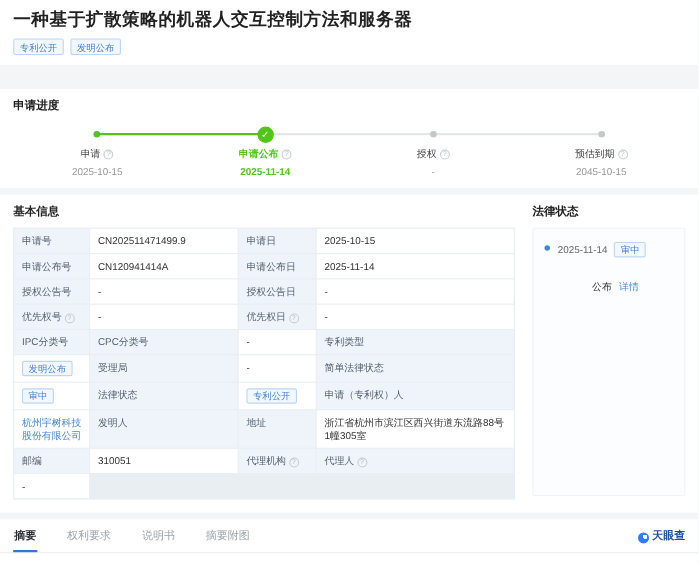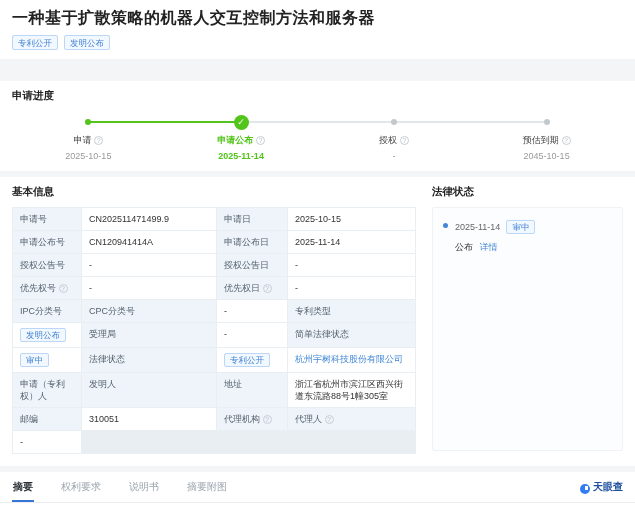--- a/index.html
+++ b/index.html
@@ -40,42 +40,42 @@
   .step--current .step-label { color:#52c41a; font-weight:bold; }
   .step-date { margin-top:4px; font-size:9px; color:#999; }
   .step--current .step-date { color:#52c41a; font-weight:bold; }
   .help {
     display:inline-block; width:9px; height:9px; border:1px solid #c9ced4; border-radius:50%;
     color:#b6bcc4; font-size:6.5px; line-height:8px; text-align:center; font-weight:normal;
   }
 
   
   .card-info { display:flex; padding:8px 12px 12px; }
-  .info-left { width:404px; flex:none; }
+  .info-left { width:456px; flex:none; }
   .info-right { flex:1; padding-left:16px; }
   .bi-table {
     margin-top:8px; display:grid; grid-template-columns:68px 134px 70px 1fr;
     gap:1px; background:#e9eef3; border:1px solid #e9eef3;
   }
   .bi-cell { background:#fff; font-size:9px; line-height:12px; padding:5px 7px; color:#333; word-break:break-all; }
   .bi-cell.lab { background:#eff4fa; color:#55616d; }
   .badge {
     display:inline-block; font-size:8.5px; color:#4180d2; background:#f2f8ff;
     border:1px solid #bcd6f5; border-radius:2px; padding:1px 5px; line-height:10px;
   }
   .lnk { color:#4287d6; text-decoration:none; cursor:pointer; }
   .legal-box {
     margin-top:8px; border:1px solid #f0f2f5; background:#fcfdfe;
     height:244px; padding:12px 10px; border-radius:2px;
   }
   .legal-item { position:relative; padding-left:12px; font-size:9px; }
   .bullet { position:absolute; left:0; top:3px; width:5px; height:5px; border-radius:50%; background:#4287d6; }
   .legal-row1 { display:flex; align-items:center; gap:6px; }
   .legal-date { color:#666; }
-  .legal-row2 { margin-top:7px; color:#333; }
+  .legal-row2 { margin-top:21px; color:#333;text-align:center; }
   .legal-row2 .lnk { margin-left:4px; }
 
   
   .card-tabs { margin-bottom:0; min-height:90px; }
   .tabbar {
     display:flex; justify-content:space-between; align-items:center;
     padding:0 12px; border-bottom:1px solid #ebeef1;
   }
   .tabs { display:flex; gap:26px; }
   .tab { font-size:10px; color:#9aa3ad; padding:8px 1px 6px; cursor:pointer; border-bottom:2px solid transparent; }
@@ -182,22 +182,22 @@
         <div class="bi-cell lab"><span>专利类型</span></div>
         <div class="bi-cell"><span class="badge">发明公布</span></div>
         <div class="bi-cell lab"><span>受理局</span></div>
         <div class="bi-cell">-</div>
 
         <div class="bi-cell lab"><span>简单法律状态</span></div>
         <div class="bi-cell"><span class="badge">审中</span></div>
         <div class="bi-cell lab"><span>法律状态</span></div>
         <div class="bi-cell"><span class="badge">专利公开</span></div>
 
+        <div class="bi-cell lab"><span>申请（专利权）人</span></div>
         <div class="bi-cell"><a class="lnk">杭州宇树科技股份有限公司</a></div>
-        <div class="bi-cell lab"><span>申请（专利权）人</span></div>
         <div class="bi-cell lab"><span>发明人</span></div>
 
         <div class="bi-cell lab"><span>地址</span></div>
         <div class="bi-cell">浙江省杭州市滨江区西兴街道东流路88号1幢305室</div>
         <div class="bi-cell lab"><span>邮编</span></div>
         <div class="bi-cell">310051</div>
 
         <div class="bi-cell lab"><span>代理机构</span> <span class="help">?</span></div>
         <div class="bi-cell lab"><span>代理人</span> <span class="help">?</span></div>
         <div class="bi-cell">-</div>

